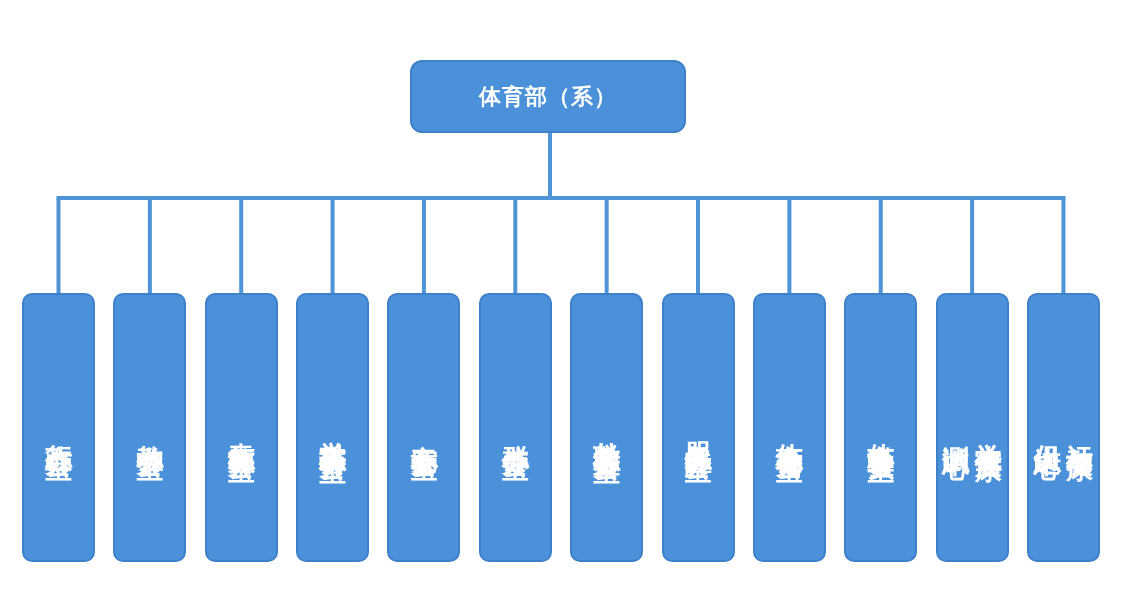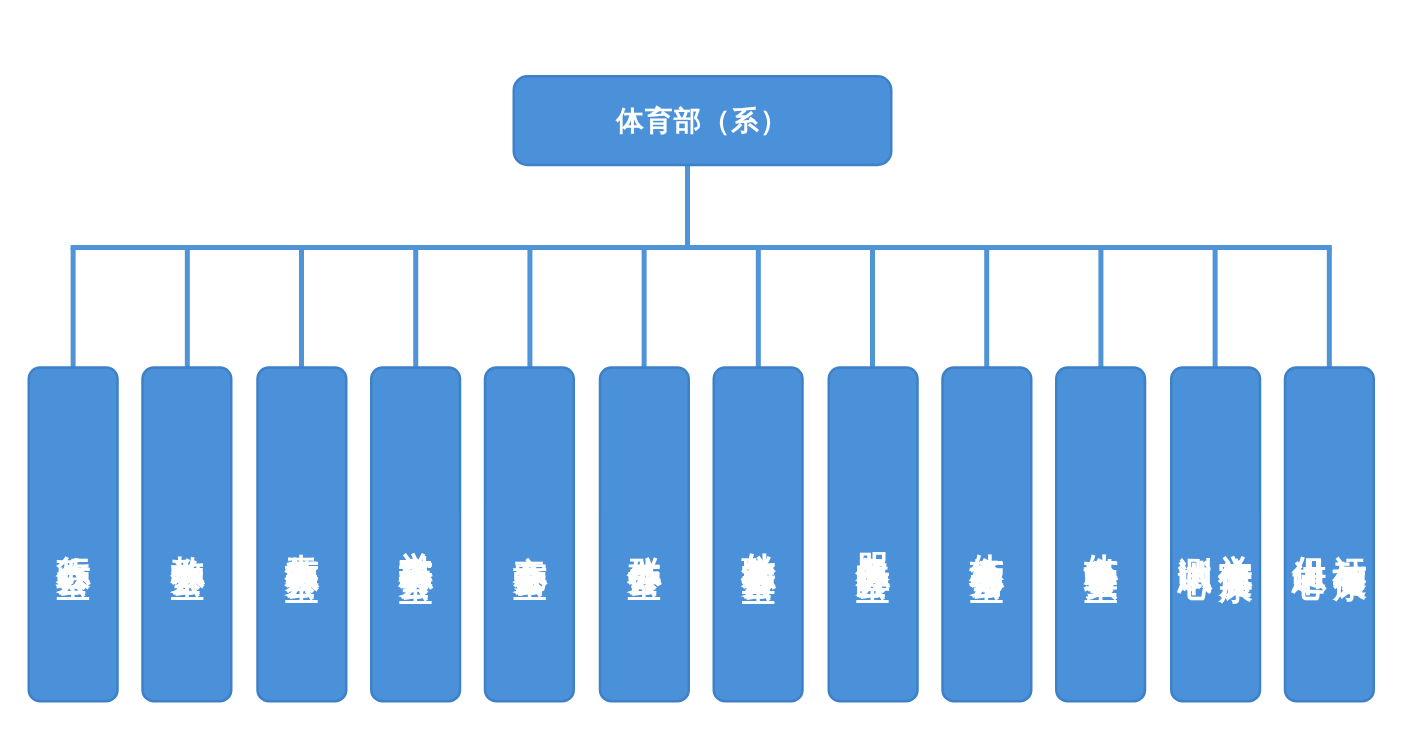--- a/index.html
+++ b/index.html
@@ -19,21 +19,21 @@
     position: absolute;
     inset: 0;
     width: 100%;
     height: 100%;
     z-index: 0;
   }
   .root-box {
     position: absolute;
     left: 410px;
     top: 60px;
-    width: 304px;
+    width: 276px;
     height: 73px;
     box-sizing: border-box;
     background: #4A91D9;
     border: 2px solid #3E81C8;
     border-radius: 12px;
     display: flex;
     align-items: center;
     justify-content: center;
     z-index: 1;
   }

